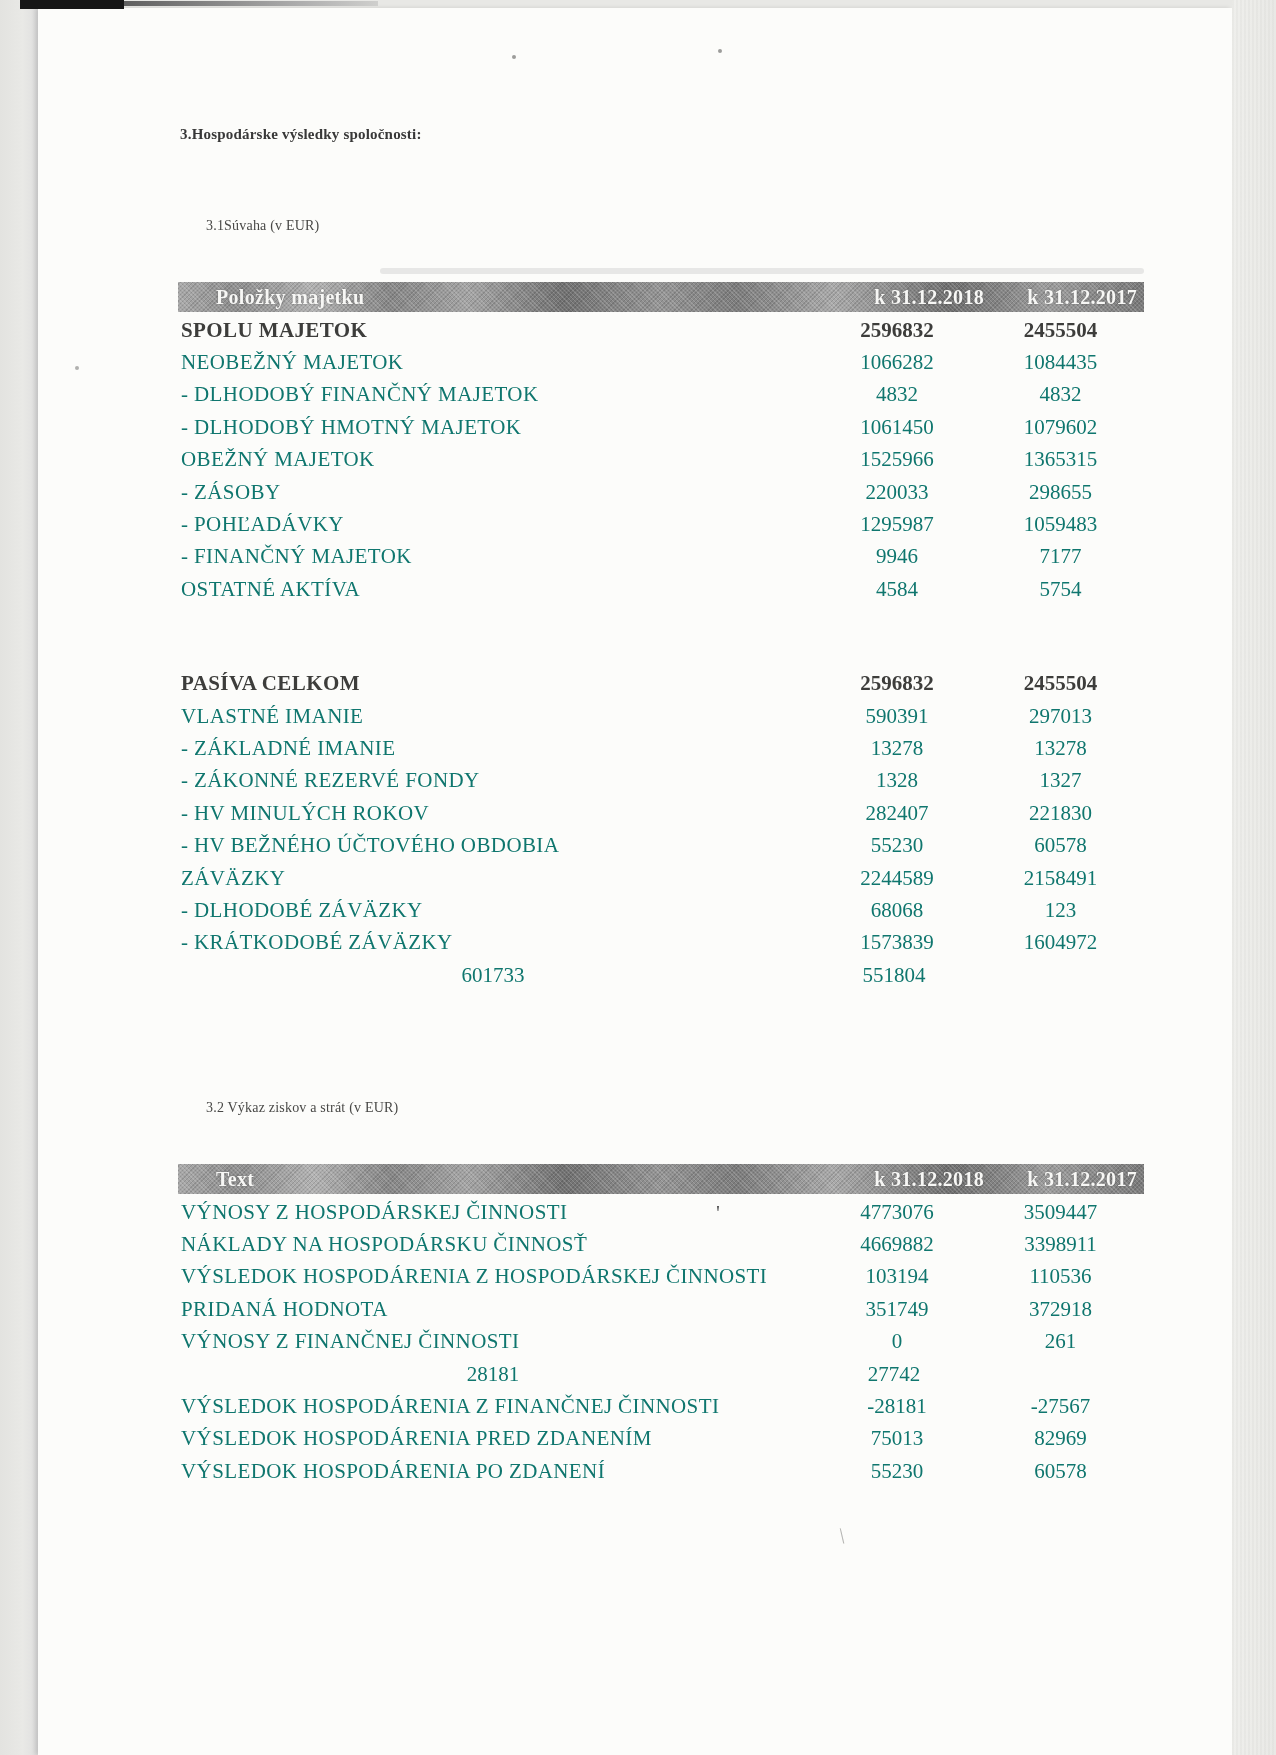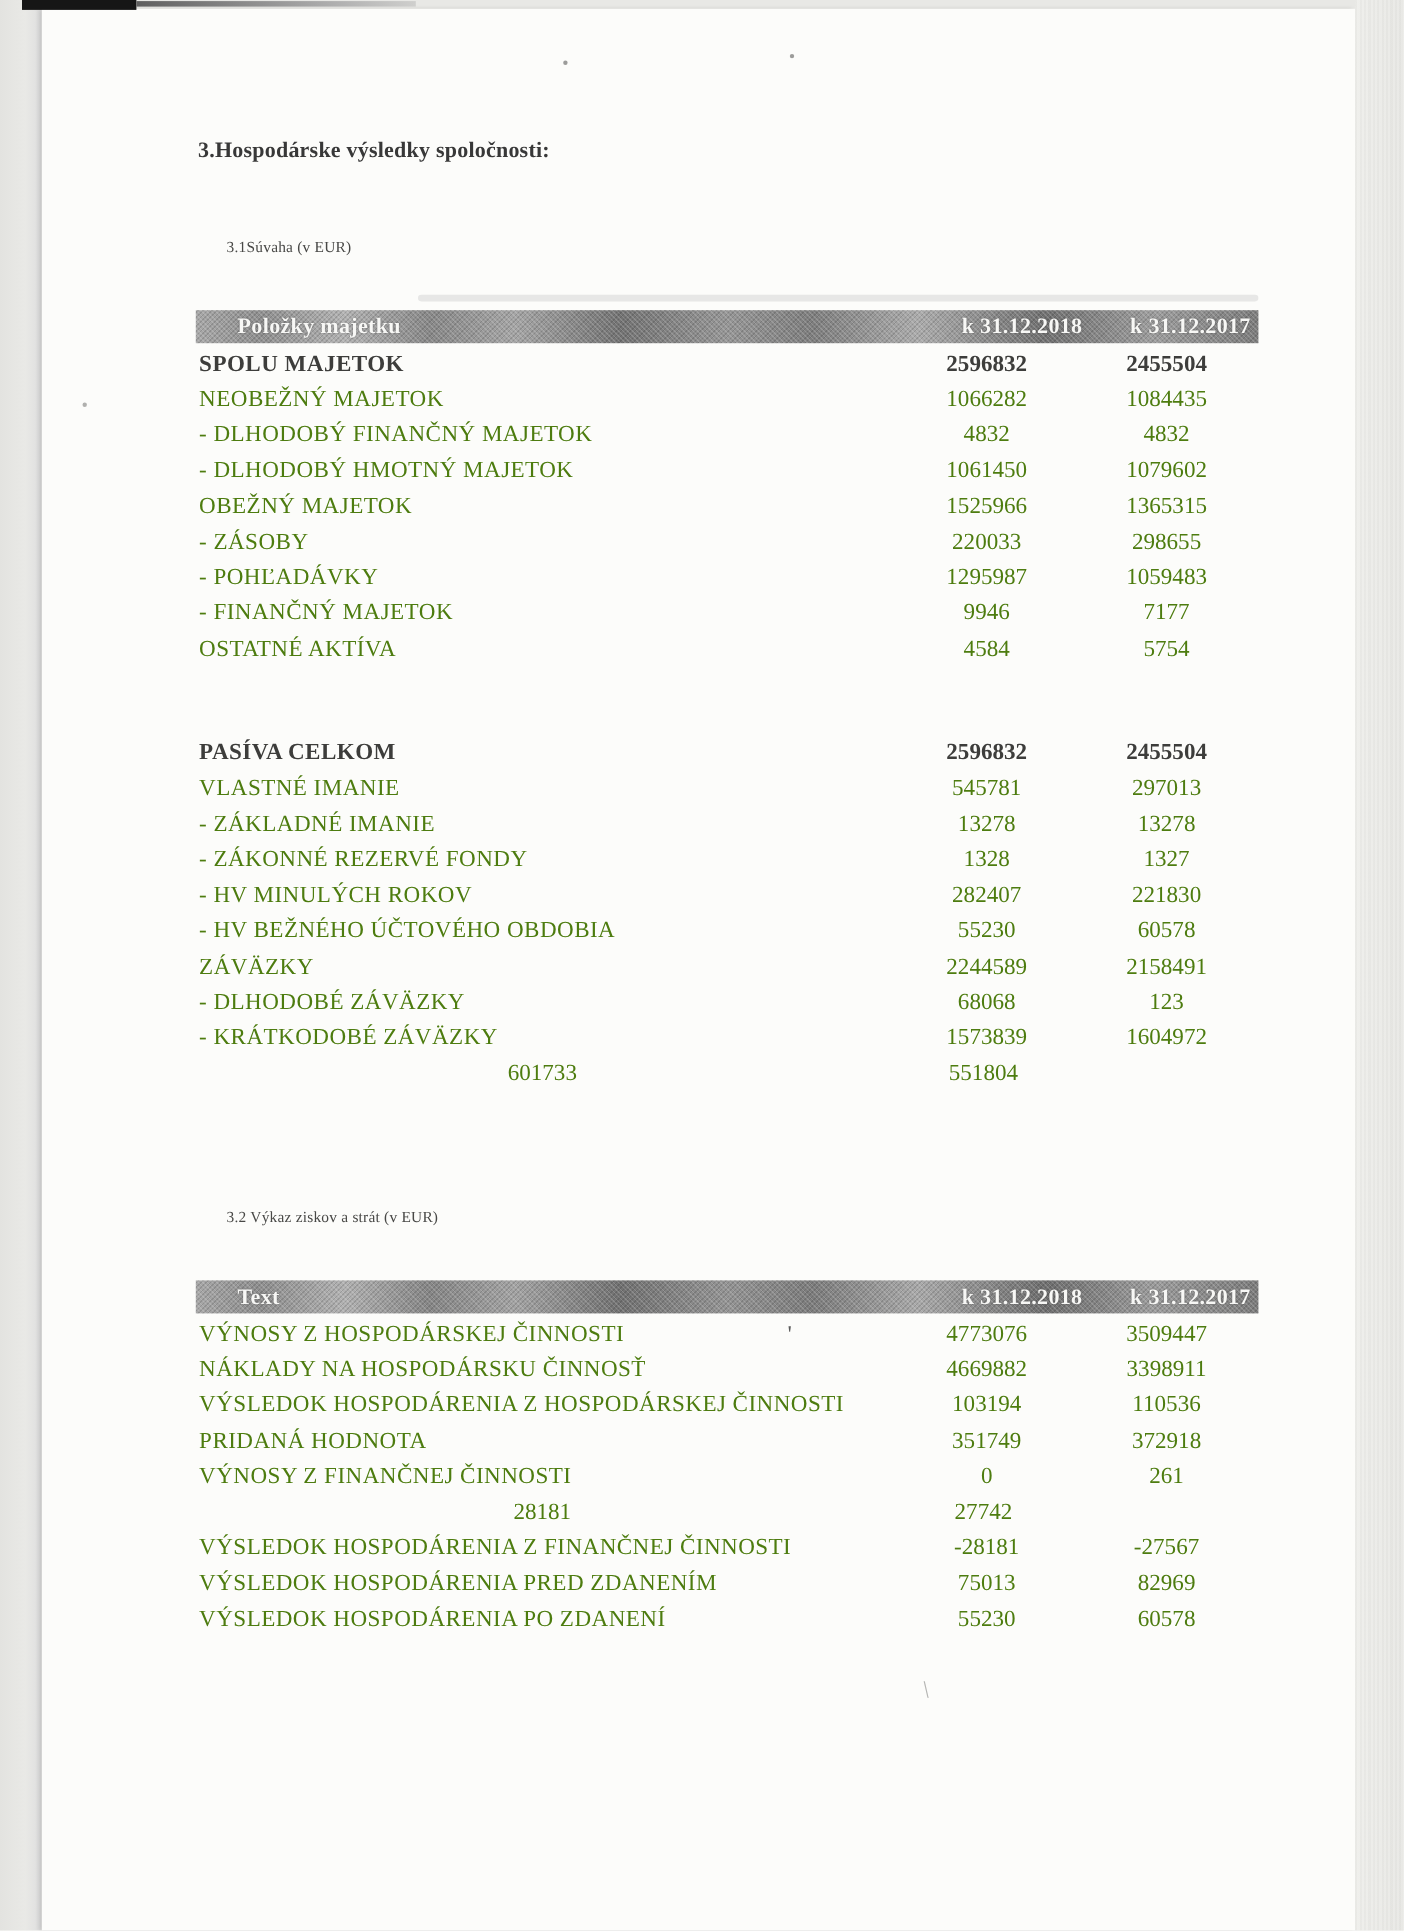--- a/index.html
+++ b/index.html
@@ -42,21 +42,21 @@
   .stray-apostrophe{
     position:absolute;left:716px;top:1200px;font-size:22px;color:#5a5a5a;
   }
   .stray-backslash{
     position:absolute;left:839px;top:1523px;font-size:22px;color:#b4b4b2;
     transform:rotate(6deg);
   }
 
   .doc-title{
     position:absolute;left:180px;top:126px;
-    font-size:20px;font-weight:700;color:#383838;letter-spacing:0.2px;
+    font-size:15px;font-weight:700;color:#383838;letter-spacing:0.2px;
   }
   .sec-heading{
     position:absolute;font-size:14px;color:#484846;letter-spacing:0.2px;
   }
   .sec-heading.s1{left:206px;top:218px;}
   .sec-heading.s2{left:206px;top:1100px;}
 
   .table{
     position:absolute;left:178px;width:966px;
   }
@@ -71,21 +71,21 @@
     color:#f7f7f5;font-weight:700;font-size:20px;letter-spacing:0.3px;
     text-shadow:0 0 2px rgba(60,60,60,0.55);
     padding-left:28px;
   }
   .thead .c0{padding-left:10px;}
   .thead .n18{text-align:right;padding-right:2px;}
   .thead .n17{text-align:right;padding-right:7px;}
   .tbody{padding-top:2px;}
   .trow{
     display:grid;grid-template-columns:1fr 175px 158px;height:32.4px;align-items:center;
-    font-size:21px;color:#4d7c0f;
+    font-size:21px;color:#0f766e;
   }
   .trow.bold{font-weight:700;color:#3d3d3b;}
   .trow.gap{margin-top:62px;}
   .trow .label{padding-left:3px;letter-spacing:0.4px;white-space:nowrap;}
   .trow .num{text-align:center;font-variant-numeric:tabular-nums;}
   .trow .n18{padding-right:3px;}
   .trow .n17{padding-right:9px;}
 </style>
 </head>
 <body>
@@ -159,21 +159,21 @@
         <span class="cell num n18">4584</span>
         <span class="cell num n17">5754</span>
       </div>
       <div class="trow bold gap">
         <span class="cell label">PASÍVA CELKOM</span>
         <span class="cell num n18">2596832</span>
         <span class="cell num n17">2455504</span>
       </div>
       <div class="trow">
         <span class="cell label">VLASTNÉ IMANIE</span>
-        <span class="cell num n18">545781</span>
+        <span class="cell num n18">590391</span>
         <span class="cell num n17">297013</span>
       </div>
       <div class="trow">
         <span class="cell label">- ZÁKLADNÉ IMANIE</span>
         <span class="cell num n18">13278</span>
         <span class="cell num n17">13278</span>
       </div>
       <div class="trow">
         <span class="cell label">- ZÁKONNÉ REZERVÉ FONDY</span>
         <span class="cell num n18">1328</span>

